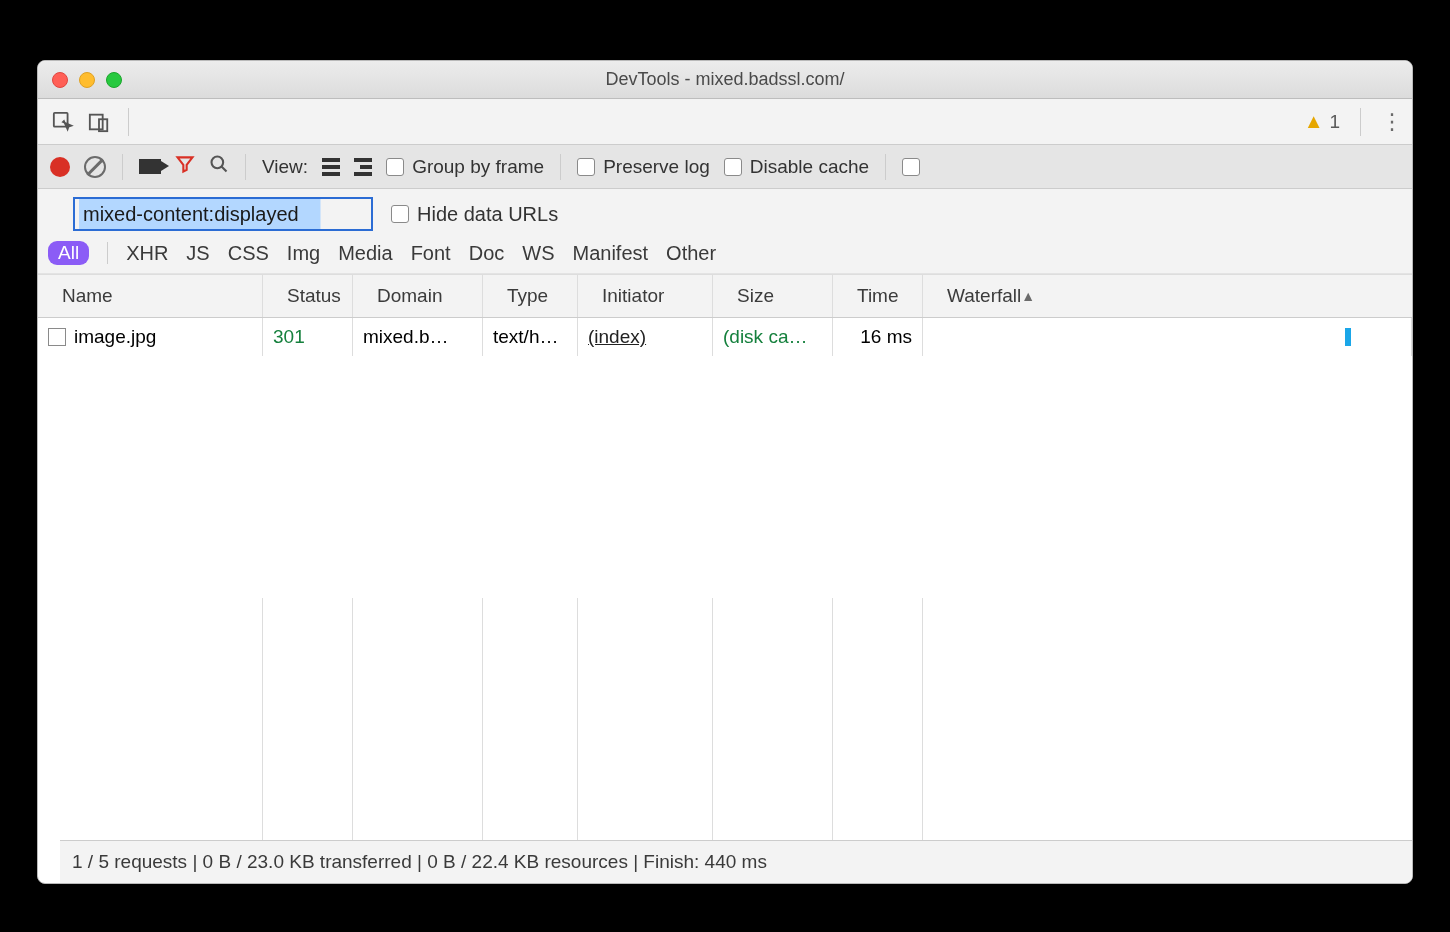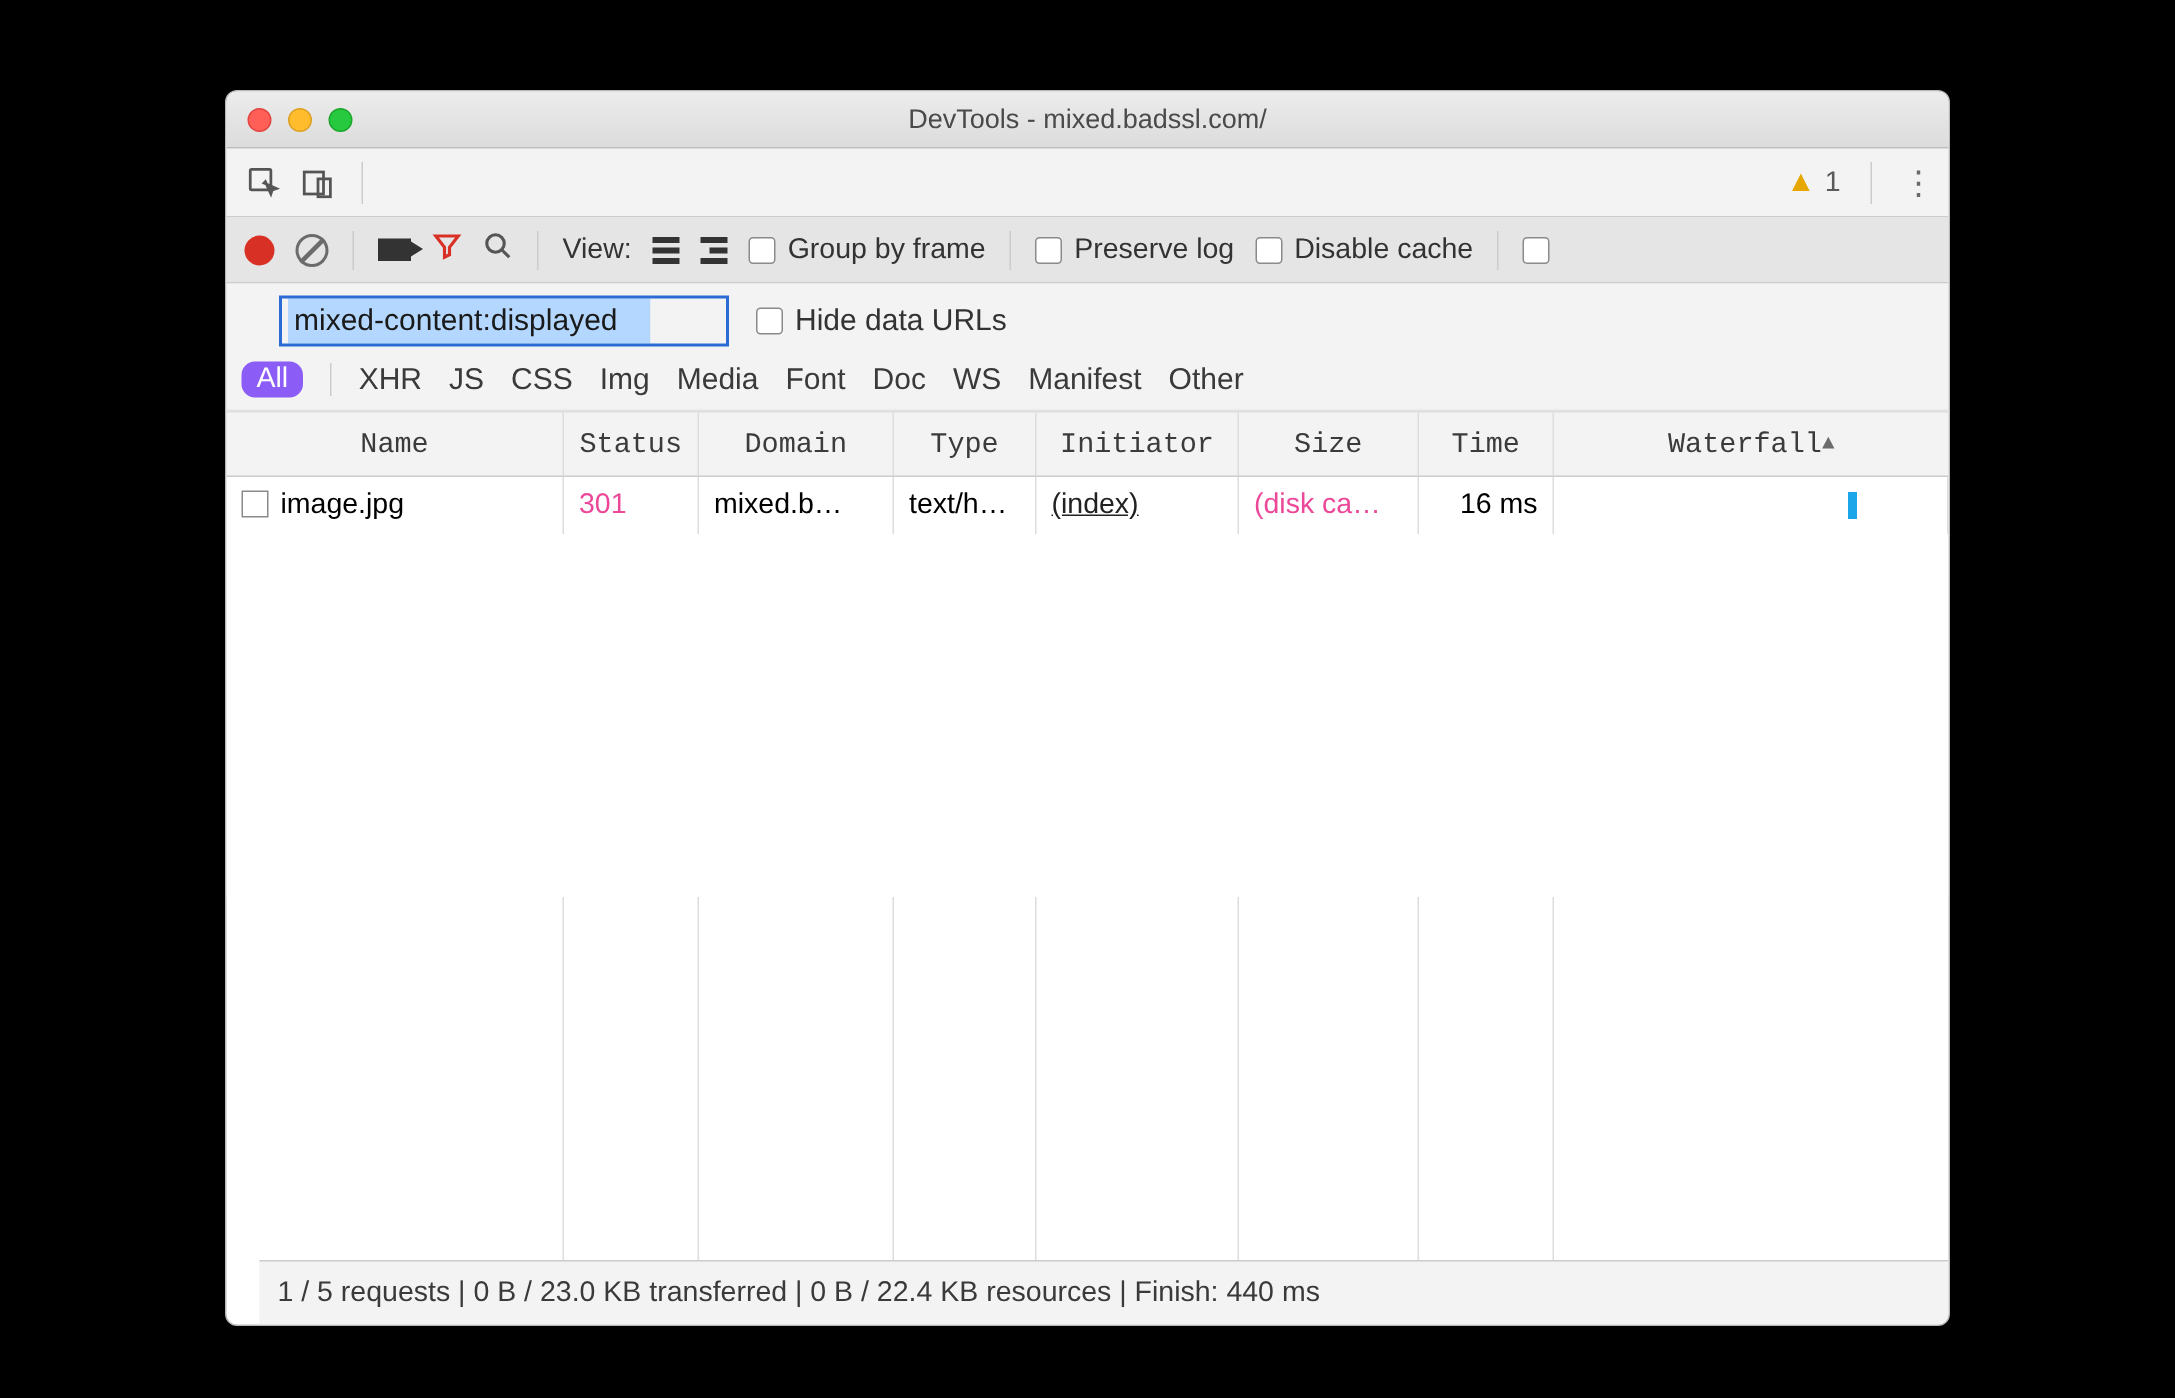--- a/index.html
+++ b/index.html
@@ -7,21 +7,21 @@
     background: #000;
     font-family: -apple-system, BlinkMacSystemFont, "Helvetica Neue", Arial, sans-serif;
     width: 1450px;
     height: 932px;
     display: flex;
     align-items: flex-start;
     justify-content: center;
     padding-top: 60px;
   }
   .window {
-    width: 1150px;
+    width: 1376px;
     background: #fff;
     border-radius: 8px;
     box-shadow: 0 25px 60px rgba(0,0,0,0.55);
     overflow: hidden;
     border: 1px solid #b9b9b9;
   }
   .titlebar {
     height: 38px;
     background: linear-gradient(#ececec,#dcdcdc);
     border-bottom: 1px solid #bdbdbd;
@@ -101,34 +101,34 @@
 
   .grid-head{
     display:grid;
     grid-template-columns: 225px 90px 130px 95px 135px 120px 90px 1fr;
     background:#f3f3f3;
     border-top:1px solid #ddd;
     border-bottom:1px solid #ccc;
     font-size:19px;
     color:#3b3b3b;
   }
-  .gh{padding:10px 24px;border-right:1px solid #ddd;display:flex;align-items:center;justify-content:center;font-family:Liberation Mono, monospace;}
+  .gh{padding:10px 24px;border-right:1px solid #ddd;display:flex;align-items:center;justify-content:flex-start;}
   .gh:last-child{border-right:none;}
   .sort-tri{color:#6b6b6b;font-size:14px;}
 
   .grid-body{
     min-height:280px;
     background:#fff;
     display:grid;
     grid-template-columns: 225px 90px 130px 95px 135px 120px 90px 1fr;
     font-size:19px;
   }
   .gc{padding:8px 10px;border-right:1px solid #ddd;white-space:nowrap;overflow:hidden;text-overflow:ellipsis;height:38px;}
   .cell-box{width:18px;height:18px;border:1.5px solid #8a8a8a;display:inline-block;vertical-align:-3px;margin-right:8px;}
-  .gc.light{color:#ec4899;}
+  .gc.light{color:#15803d;}
   .gc.right{text-align:right;}
   .gc a{color:#222;text-decoration:underline;}
   .wf-cell{position:relative;}
   .wf-bar{position:absolute; right:60px; top:10px; width:6px; height:18px; background:#1aa6e8;}
   .fillrow{display:grid;grid-template-columns: 225px 90px 130px 95px 135px 120px 90px 1fr;height:242px;}
   .fillrow > div{border-right:1px solid #ddd;}
   .fillrow > div:last-child{border-right:none;}
 
   .statusbar{
     border-top:1px solid #ccc;

